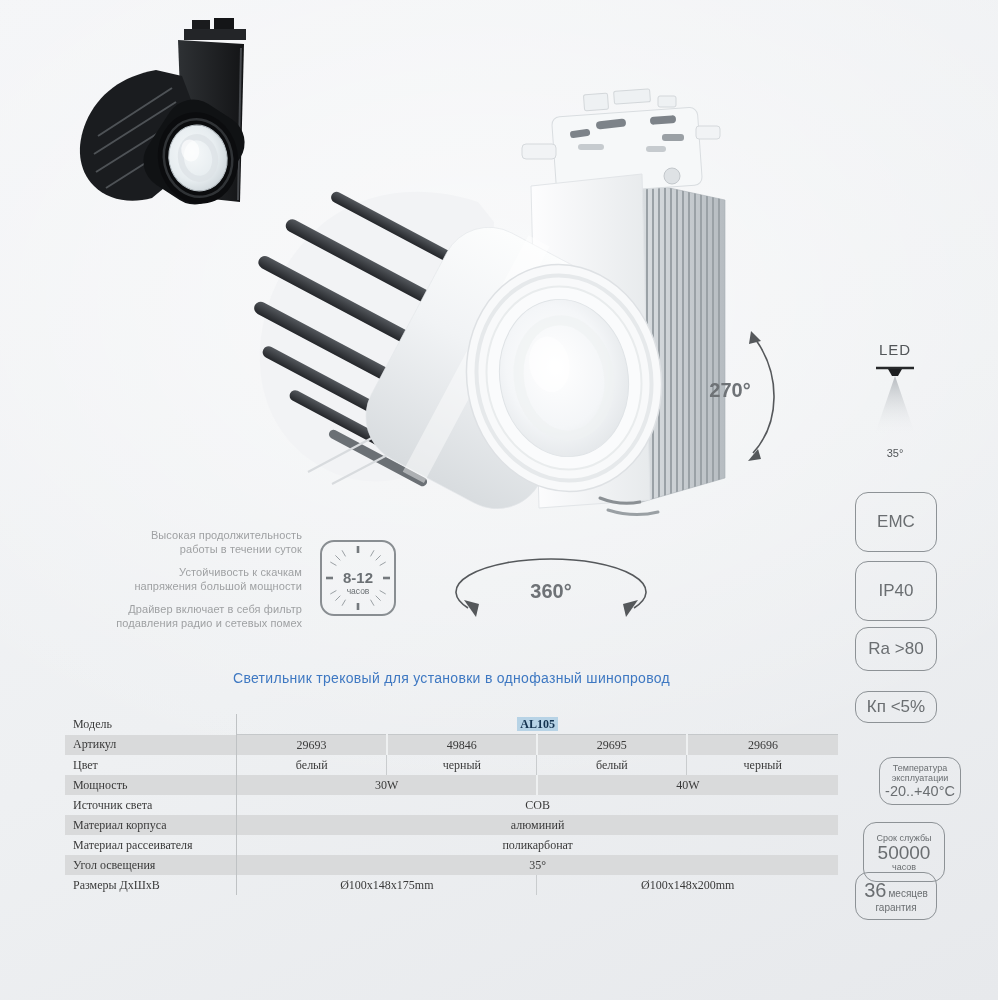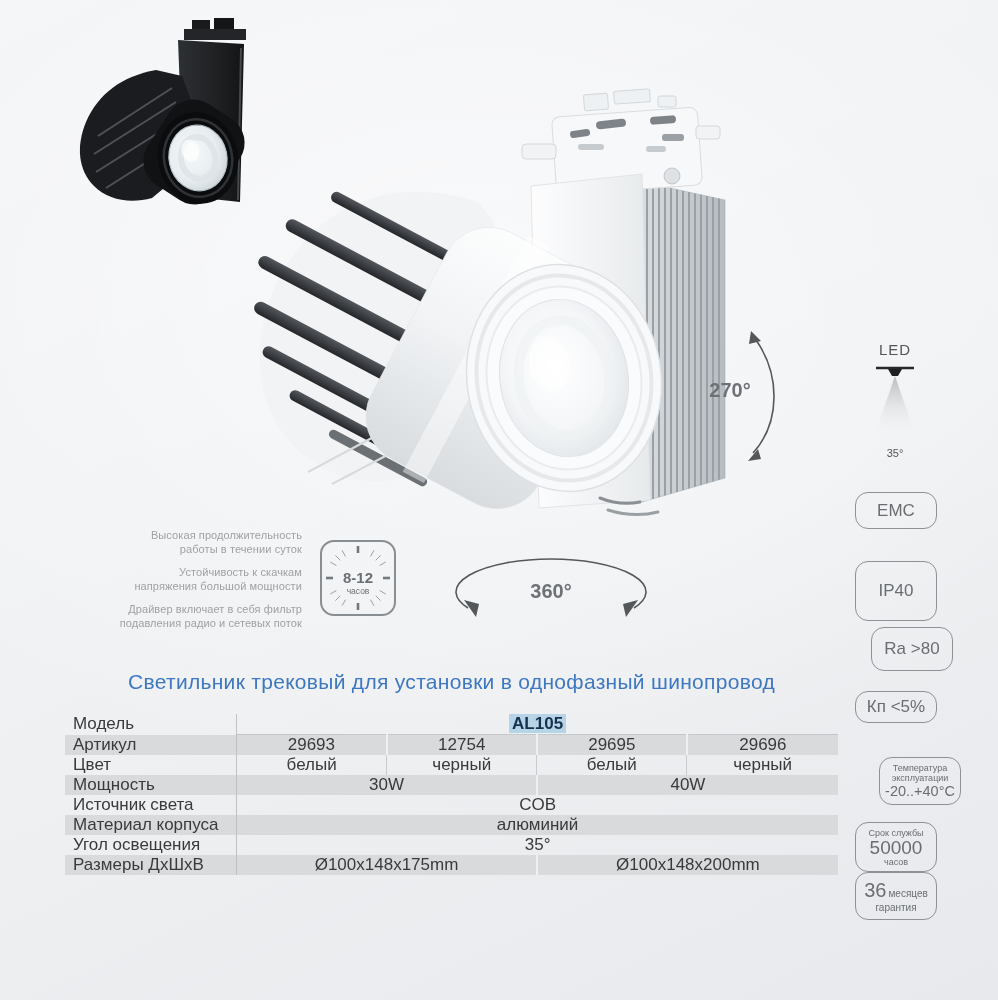--- a/index.html
+++ b/index.html
@@ -13,25 +13,25 @@
   .abs{position:absolute;}
 
   
   .features{left:78px; top:528px; width:224px; text-align:right; color:#9fa1a3;
     font-size:11px; line-height:14px; letter-spacing:.1px;}
   .features p{margin:0 0 9px 0;}
   .features span{display:block;}
 
   
   .title{left:65px; top:670px; width:773px; text-align:center; color:#3e78c2;
-    font-size:21px; letter-spacing:.3px; font-weight:400;}
+    font-size:14px; letter-spacing:.3px; font-weight:400;}
 
   
   .spec{left:65px; top:714px;}
-  table{border-collapse:collapse; width:773px; font-size:17px; color:#3a3a3a;}
+  table{border-collapse:collapse; width:773px; font-size:12px; color:#3a3a3a;font-family:Liberation Serif, serif;}
   td{height:20px; padding:0 6px;}
   td.label{width:160px; text-align:left; padding-left:8px; border-right:1px solid #bfc2c4;}
   td.val{text-align:center;}
   tr:nth-child(even) td{background:#d9dadb;}
   tr:nth-child(odd) td.val + td.val{border-left:1px solid #c9ccce;}
   tr:nth-child(even) td.val + td.val{border-left:2px solid #eef0f1;}
   tr:first-child td.val{border-bottom:1px solid #c5c8ca;}
   .hl{background:#b7d3e6; color:#14324f; font-weight:bold; padding:0 3px;}
 
   
@@ -205,21 +205,21 @@
     <p>
       <span>Высокая продолжительность</span>
         <span>работы в течении суток</span>
     </p>
     <p>
       <span>Устойчивость к скачкам</span>
         <span>напряжения большой мощности</span>
     </p>
     <p>
       <span>Драйвер включает в себя фильтр</span>
-        <span>подавления радио и сетевых поток</span>
+        <span>подавления радио и сетевых помех</span>
     </p>
   </div>
 
   <svg class="abs" style="left:318px;top:538px;" width="80" height="80" viewBox="0 0 80 80">
     <rect x="3" y="3" width="74" height="74" rx="13" fill="none" stroke="#898e92" stroke-width="2"></rect>
     <g stroke="#9aa0a4" stroke-width="1">
       <line x1="52.5" y1="18.4" x2="56" y2="12.3"></line>
         <line x1="57.7" y1="22.3" x2="62.6" y2="17.4"></line>
       <line x1="61.7" y1="27.5" x2="67.7" y2="24"></line>
         <line x1="61.7" y1="52.5" x2="67.7" y2="56"></line>
@@ -242,38 +242,38 @@
     <text x="40" y="56" font-size="8.5" fill="#6b7074" text-anchor="middle">часов</text>
   </svg>
 
   <svg class="abs" style="left:438px;top:538px;" width="225" height="92" viewBox="0 0 225 92">
     <path d="M 30,70 A 95,33 0 1 1 196,70" stroke="#55585b" stroke-width="1.6" fill="none"></path>
     <polygon points="38,79 26,62 41,66" fill="#55585b"></polygon>
     <polygon points="188,79 200,62 185,66" fill="#55585b"></polygon>
     <text x="113" y="60" font-size="20" font-weight="600" fill="#6e7276" text-anchor="middle">360°</text>
   </svg>
 
-  <div class="abs badge" style="top:492px;height:37px;">
+  <div class="abs badge" style="top:492px;height:60px;">
     <span class="big">EMC</span>
   </div>
   <div class="abs badge" style="top:561px;height:60px;">
     <span class="big">IP40</span>
   </div>
-  <div class="abs badge" style="top:627px;height:44px;margin-left:16px;">
+  <div class="abs badge" style="top:627px;height:44px;">
     <span class="big">Ra &gt;80</span>
   </div>
   <div class="abs badge" style="top:691px;height:32px;">
     <span class="big">Кп &lt;5%</span>
   </div>
   <div class="abs badge" style="top:757px;height:48px;margin-left:24px;">
     <span class="tiny">Температура</span>
     <span class="tiny">эксплуатации</span>
     <span class="mid">-20..+40°C</span>
   </div>
-  <div class="abs badge" style="top:822px;height:50px;">
+  <div class="abs badge" style="top:822px;height:60px;margin-left:8px;">
     <span class="tiny">Срок службы</span>
     <span class="num">50000</span>
     <span class="tiny">часов</span>
   </div>
   <div class="abs badge" style="top:872px;height:48px;">
     <span class="inline36">
       <span class="n36">36</span>
       <span class="t36">месяцев</span>
     </span>
     <span class="t36">гарантия</span>
@@ -291,21 +291,21 @@
           <col style="width:154px">
       </colgroup>
       <tbody>
           <tr>
             <td class="label">Модель</td>
             <td class="val" colspan="4"><span class="hl">AL105</span></td>
           </tr>
           <tr>
             <td class="label">Артикул</td>
             <td class="val" colspan="1">29693</td>
-            <td class="val" colspan="1">12754</td>
+            <td class="val" colspan="1">49846</td>
             <td class="val" colspan="1">29695</td>
             <td class="val" colspan="1">29696</td>
           </tr>
           <tr>
             <td class="label">Цвет</td>
             <td class="val" colspan="1">белый</td>
             <td class="val" colspan="1">черный</td>
             <td class="val" colspan="1">белый</td>
             <td class="val" colspan="1">черный</td>
           </tr>
@@ -316,20 +316,24 @@
           </tr>
           <tr>
             <td class="label">Источник света</td>
             <td class="val" colspan="4">COB</td>
           </tr>
           <tr>
             <td class="label">Материал корпуса</td>
             <td class="val" colspan="4">алюминий</td>
           </tr>
           <tr>
+            <td class="label">Материал рассеивателя</td>
+            <td class="val" colspan="4">поликарбонат</td>
+          </tr>
+          <tr>
             <td class="label">Угол освещения</td>
             <td class="val" colspan="4">35°</td>
           </tr>
           <tr>
             <td class="label">Размеры ДхШхВ</td>
             <td class="val" colspan="2">Ø100x148x175mm</td>
             <td class="val" colspan="2">Ø100x148x200mm</td>
           </tr>
         </tbody>
     </table>

